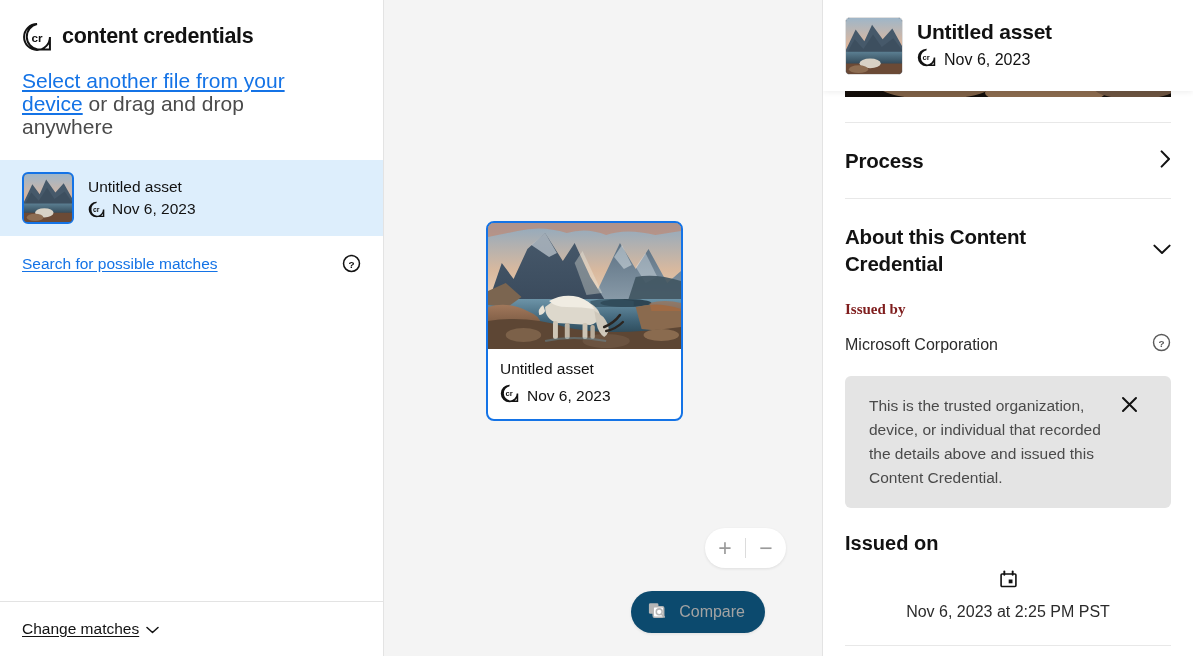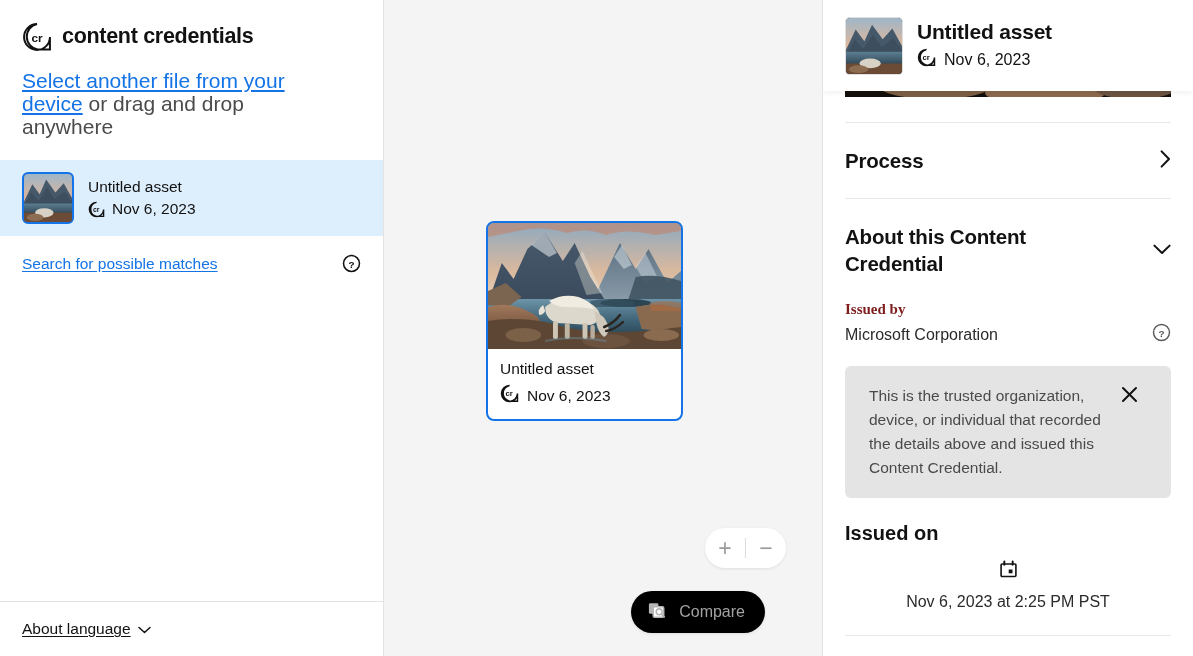--- a/index.html
+++ b/index.html
@@ -180,21 +180,21 @@
     border: none;
     font-family: "Liberation Sans", sans-serif;
   }
   .zoom-div { width: 1px; height: 20px; background: #dcdcdc; }
   .compare-btn {
     position: absolute;
     right: 57px;
     top: 591px;
     height: 42px;
     padding: 0 20px 0 16px;
-    background: #000000;
+    background: #0c4a6e;
     border-radius: 21px;
     border: none;
     display: flex;
     align-items: center;
     gap: 11px;
     box-shadow: 0 1px 3px rgba(0,0,0,0.09);
     cursor: default;
     font-family: "Liberation Sans", sans-serif;
   }
   .compare-label {
@@ -288,21 +288,21 @@
     font-size: 15px;
     font-weight: 700;
     color: #7f1d1d;
     margin-top: 0;
     font-family: Liberation Serif, serif;
   }
   .rp-value-row {
     display: flex;
     align-items: center;
     justify-content: space-between;
-    margin-top: 5px;
+    margin-top: 15px;
   }
   .rp-value {
     font-size: 16px;
     color: #2b2b2b;
   }
   .tooltip-box {
     margin-top: 20px;
     background: #e4e4e4;
     border-radius: 6px;
     padding: 18px 16px 18px 24px;
@@ -414,21 +414,21 @@
         <svg class="q-icon" viewBox="0 0 20 20" fill="none">
           <circle cx="10" cy="10" r="8.4" stroke="#121212" stroke-width="1.6"></circle>
           <text x="10" y="14.3" font-family="Liberation Sans, sans-serif" font-size="10.5" font-weight="700" fill="#121212" text-anchor="middle">?</text>
         </svg>
       </span>
     </div>
 
     <div class="left-spacer"></div>
 
     <div class="left-footer">
-      <span class="lang-link">About language</span>
+      <span class="lang-link">Change matches</span>
       <span class="chev-sm">
         <svg width="13" height="8" viewBox="0 0 13 8" fill="none">
           <path d="M1 1.5 L6.5 6.5 L12 1.5" stroke="#121212" stroke-width="1.5" stroke-linecap="round" stroke-linejoin="round"></path>
         </svg>
       </span>
     </div>
   </div>
 
   <div class="center-panel">
 

